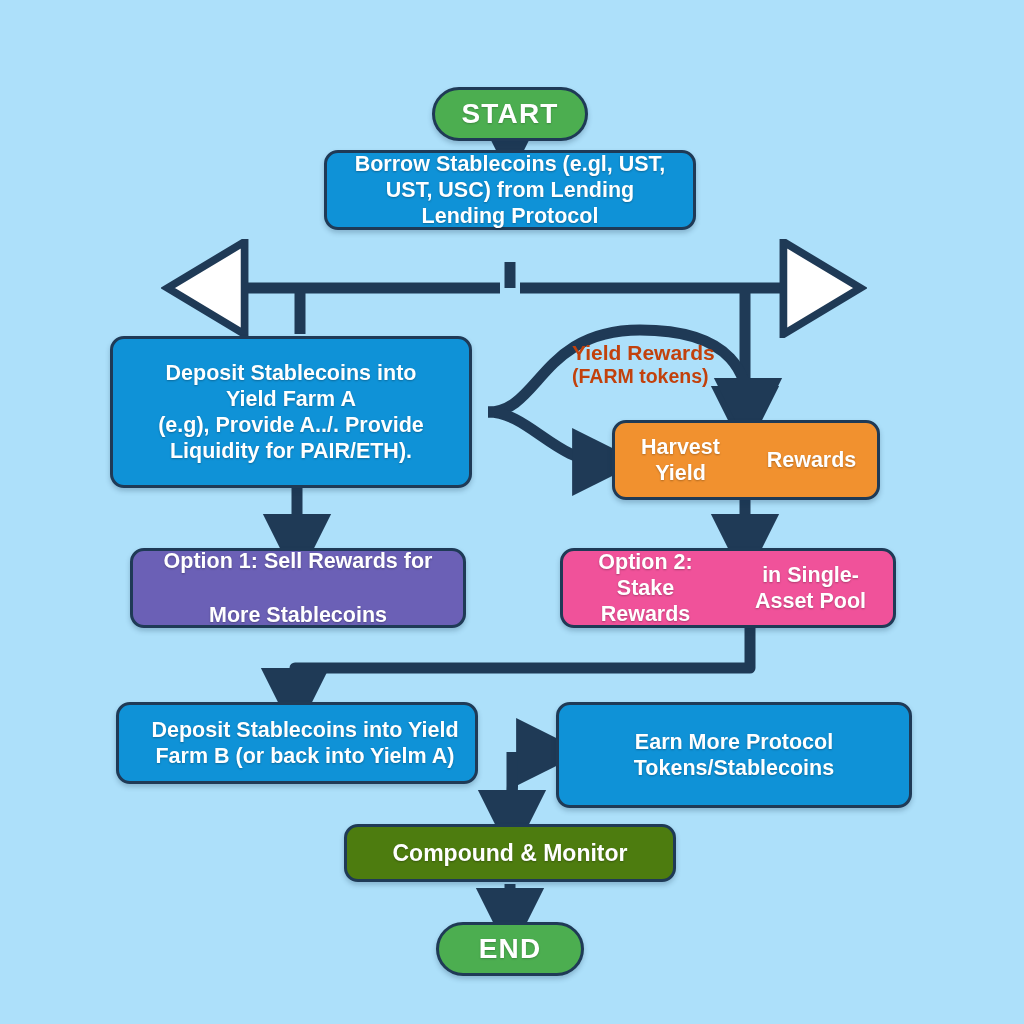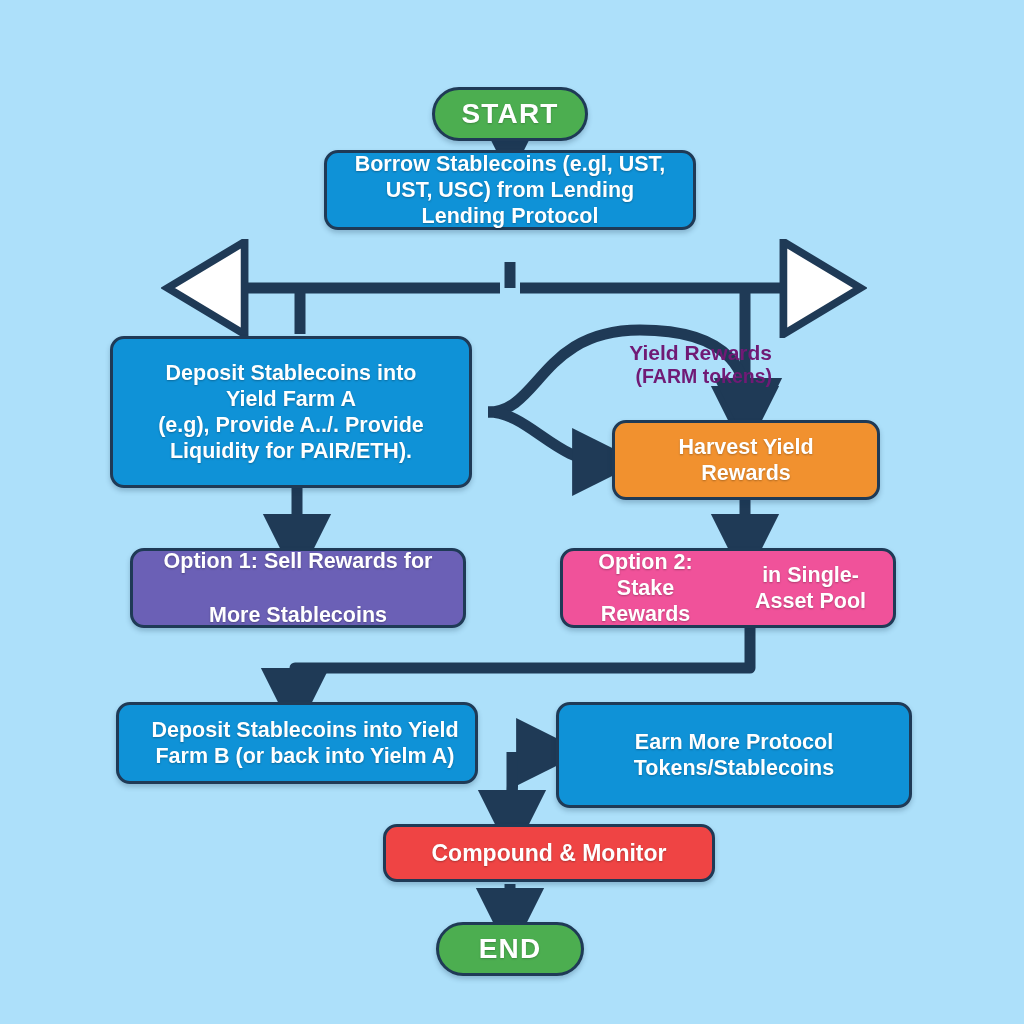--- a/index.html
+++ b/index.html
@@ -28,26 +28,26 @@
   .terminator{ border-radius:28px; background:#4cae50; font-size:28px; letter-spacing:1.2px;
     text-shadow:0 1px 2px rgba(0,0,0,0.22); }
   .process{ border-radius:14px; background:#0f92d7; font-size:21.5px;
     text-shadow:0 1px 2px rgba(0,0,0,0.28); }
   .harvest{ border-radius:14px; background:#f1912f; font-size:21.5px;
     text-shadow:0 1px 2px rgba(0,0,0,0.28); }
   .optA{ border-radius:14px; background:#6b60b6; font-size:21.5px;
     text-shadow:0 1px 2px rgba(0,0,0,0.28); }
   .optB{ border-radius:14px; background:#f0529a; font-size:21.5px;
     text-shadow:0 1px 2px rgba(0,0,0,0.28); }
-  .alert{ border-radius:14px; background:#ef4444; font-size:23px;
-    text-shadow:0 1px 2px rgba(0,0,0,0.28);margin-left:39px; }
+  .alert{ border-radius:14px; background:#4d7c0f; font-size:23px;
+    text-shadow:0 1px 2px rgba(0,0,0,0.28); }
 
   .edge-label{
-    position:absolute; z-index:4; text-align:right;
-    color:#701a75; font-weight:bold; line-height:1.2;
+    position:absolute; z-index:4; text-align:left;
+    color:#c2410c; font-weight:bold; line-height:1.2;
     font-family:"Liberation Sans", sans-serif;
   }
   .edge-label .l1{ font-size:21px; display:block; }
   .edge-label .l2{ font-size:19.5px; display:block; }
 </style>
 </head>
 <body>
 
 <div id="stage">
 
@@ -109,21 +109,21 @@
     <span>Yield Farm A</span>
     <span>(e.g), Provide A../. Provide</span>
     <span>Liquidity for PAIR/ETH).</span>
   </div>
 
   <div class="edge-label" style="left:572px; top:340px; width:200px;">
     <span class="l1">Yield Rewards</span>
     <span class="l2">(FARM tokens)</span>
   </div>
 
-  <div class="node harvest" style="left:612px; top:420px; width:268px; height:80px; flex-direction:column;">
+  <div class="node harvest" style="left:612px; top:420px; width:268px; height:80px; flex-direction:row;">
     <span>Harvest Yield</span>
     <span>Rewards</span>
   </div>
 
   <div class="node optA" style="left:130px; top:548px; width:336px; height:80px; flex-direction:column;gap:28px;">
     <span>Option 1: Sell Rewards for</span>
     <span>More Stablecoins</span>
   </div>
 
   <div class="node optB" style="left:560px; top:548px; width:336px; height:80px; ">

